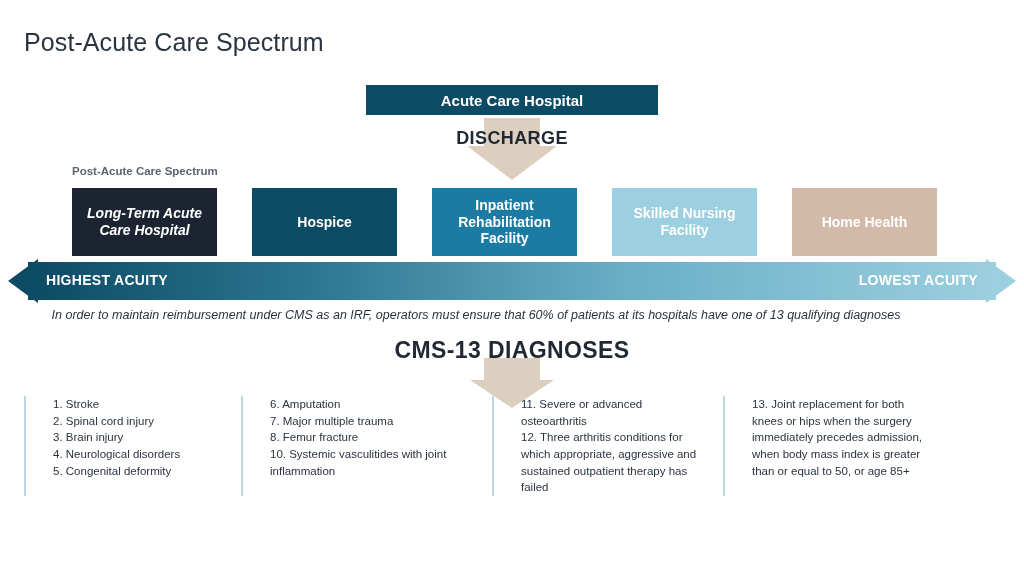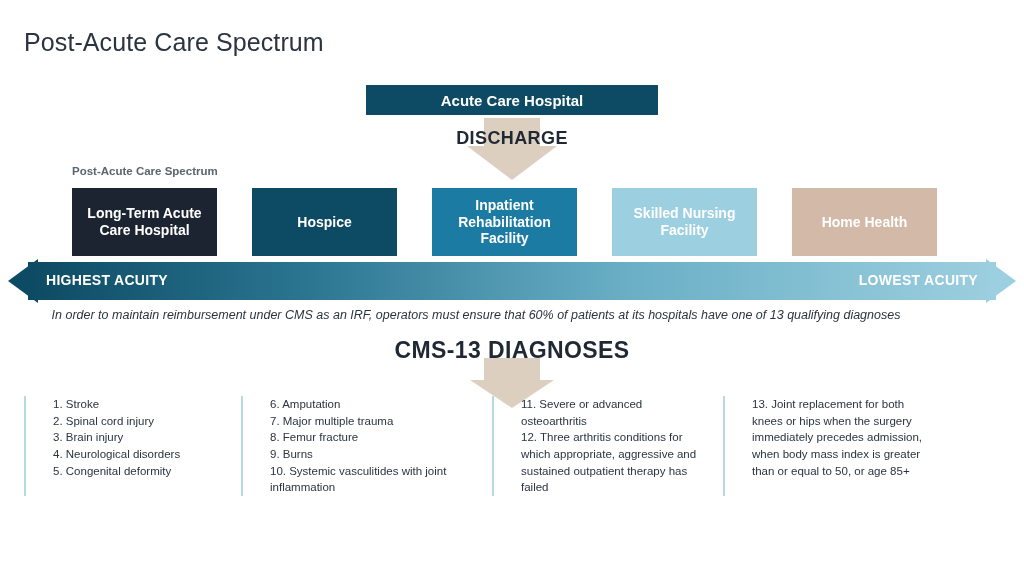--- a/index.html
+++ b/index.html
@@ -68,21 +68,21 @@
 
   
   .facility-row { position: absolute; left: 0; top: 188px; width: 1024px; height: 68px; }
   .facility-box {
     position: absolute; top: 0; height: 68px; width: 145px;
     display: flex; align-items: center; justify-content: center;
     text-align: center; color: #ffffff;
     font-size: 14px; font-weight: bold; line-height: 1.18;
     padding: 0 6px;
   }
-  .facility-box.b0 { left: 72px;  }
+  .facility-box.b0 { left: 72px; font-style: italic;  }
   .facility-box.b1 { left: 252px; }
   .facility-box.b2 { left: 432px; }
   .facility-box.b3 { left: 612px; }
   .facility-box.b4 { left: 792px; }
 
   
   .acuity-wrap { position: absolute; left: 0; top: 262px; width: 1024px; height: 38px; }
   .acuity-bar {
     position: absolute; left: 28px; top: 0; width: 968px; height: 38px;
     background: linear-gradient(to right, #0d4a63 0%, #2a7490 28%, #6aafc6 62%, #9ccfdf 100%);
@@ -184,21 +184,20 @@
         <span class="dx-item">1. Stroke</span>
         <span class="dx-item">2. Spinal cord injury</span>
         <span class="dx-item">3. Brain injury</span>
         <span class="dx-item">4. Neurological disorders</span>
         <span class="dx-item">5. Congenital deformity</span>
       </div>
     <div class="dx-col c1">
         <span class="dx-item">6. Amputation</span>
         <span class="dx-item">7. Major multiple trauma</span>
         <span class="dx-item">8. Femur fracture</span>
-        <span class="dx-item">9. Burns</span>
         <span class="dx-item">10. Systemic vasculitides with joint inflammation</span>
       </div>
     <div class="dx-col c2">
         <span class="dx-item">11. Severe or advanced osteoarthritis</span>
         <span class="dx-item">12. Three arthritis conditions for which appropriate, aggressive and sustained outpatient therapy has failed</span>
       </div>
     <div class="dx-col c3">
         <span class="dx-item">13. Joint replacement for both knees or hips when the surgery immediately precedes  admission, when body mass index is greater than or equal to  50, or age 85+</span>
       </div>
   </div>

